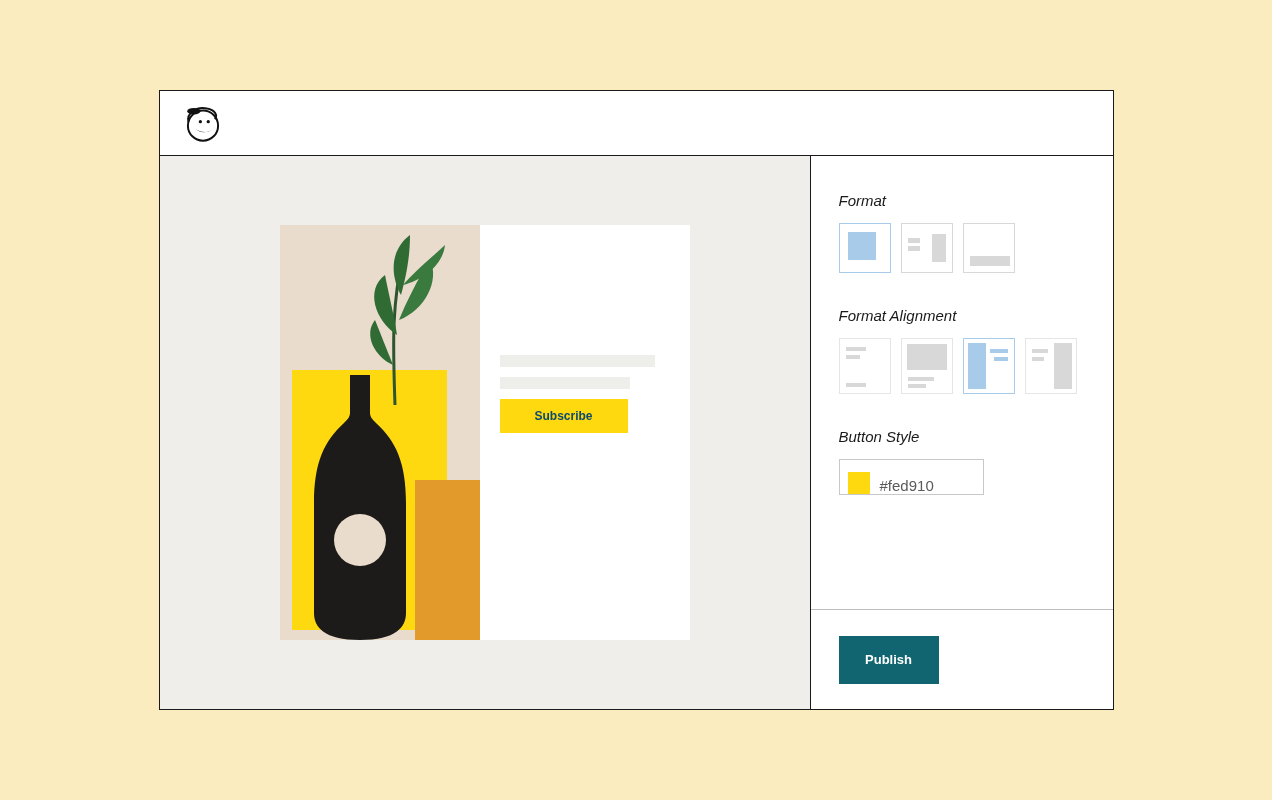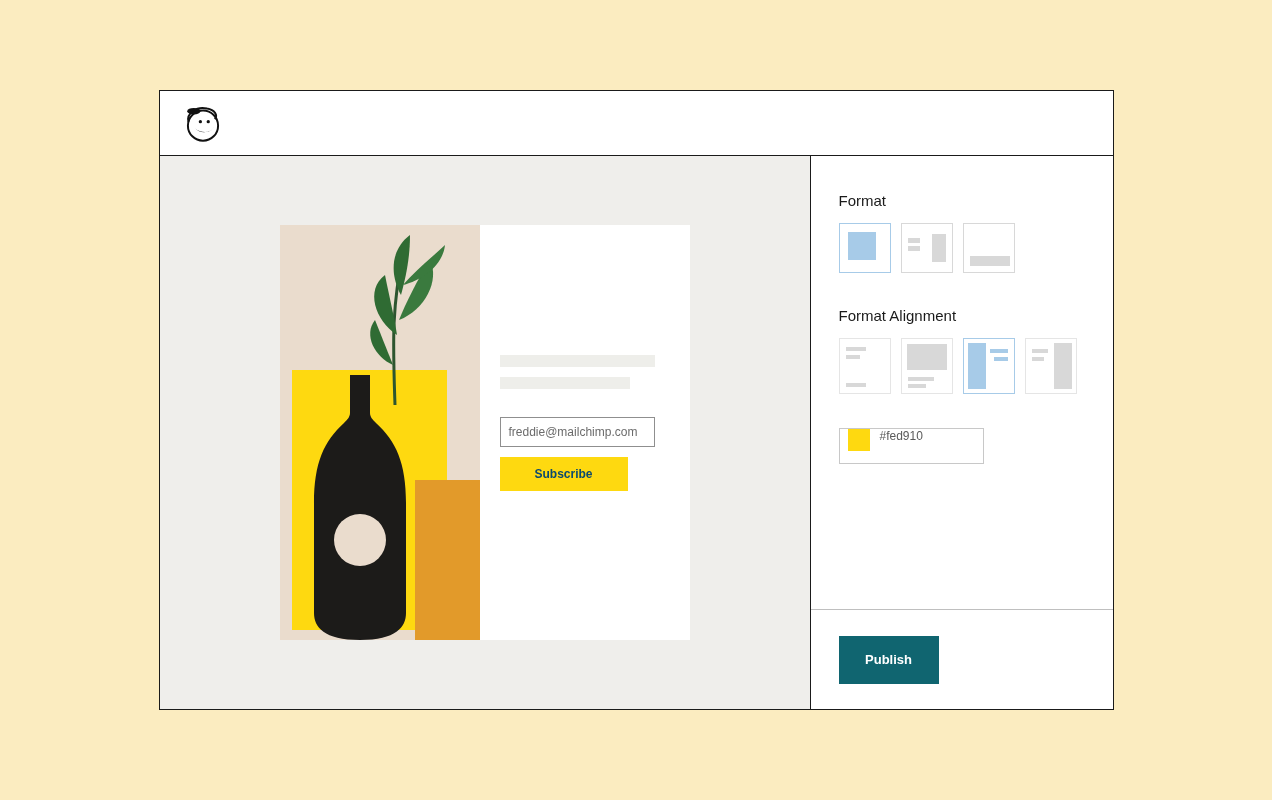--- a/index.html
+++ b/index.html
@@ -136,20 +136,21 @@
     flex: 1;
     padding: 36px 28px 20px 28px;
     font-size: 14px;
     color: #1a1a1a;
   }
   .section-label {
     font-size: 15px;
     font-weight: 500;
     margin-bottom: 14px;
     color: #1a1a1a;
+    font-style: italic;
   }
   .section { margin-bottom: 34px; }
   .format-row { display: flex; gap: 10px; }
   .format-opt {
     width: 52px;
     height: 50px;
     border: 1px solid #d8d8d8;
     background: #fff;
     display: flex;
     align-items: center;
@@ -189,24 +190,24 @@
     background: #fff;
     position: relative;
   }
   .ao-block { position: absolute; background: #d8d8d8; }
   .ao-blue { background: #a7cbe8; }
   .color-field {
     width: 145px;
     height: 36px;
     border: 1px solid #c8c8c8;
     display: flex;
-    align-items: flex-start;
+    align-items: flex-end;
     padding: 0 8px;
     gap: 10px;
-    font-size: 12px;
+    font-size: 15px;
     color: #5a5a5a;
   }
   .swatch {
     width: 22px; height: 22px;
     background: #fed910;
   }
   .sidebar-footer {
     height: 100px;
     border-top: 1px solid #bfbfbf;
     display: flex;
@@ -264,23 +265,20 @@
             <div class="bottle">
               <svg viewBox="0 0 100 265">
                 <path d="M40 0 h20 v38 c0 4 3 7 6 10 c20 18 30 40 30 80 v110 c0 14 -10 27 -46 27 h-0 c-36 0 -46 -13 -46 -27 v-110 c0 -40 10 -62 30 -80 c3 -3 6 -6 6 -10 z" fill="#1c1b19"></path>
                 <circle cx="50" cy="165" r="26" fill="#eadccd"></circle>
               </svg>
             </div>
           </div>
           <div class="card-content">
             <div class="ph-line ph1"></div>
             <div class="ph-line ph2"></div>
-            <div class="email-input">
-              <span>freddie@mailchimp.com</span>
-            </div>
             <div class="subscribe-btn">
               <span>Subscribe</span>
             </div>
           </div>
         </div>
       </div>
 
       <div class="sidebar">
         <div class="sidebar-scroll">
 
@@ -327,20 +325,21 @@
               </div>
               <div class="align-opt">
                 <div class="ao-block" style="right:4px;top:4px;width:18px;bottom:4px;height:auto;"></div>
                 <div class="ao-block" style="left:6px;top:10px;width:16px;height:4px;"></div>
                 <div class="ao-block" style="left:6px;top:18px;width:12px;height:4px;"></div>
               </div>
             </div>
           </div>
 
           <div class="section">
+            <div class="section-label">Button Style</div>
             <div class="color-field">
               <div class="swatch"></div>
               <span>#fed910</span>
             </div>
           </div>
 
         </div>
         <div class="sidebar-footer">
           <div class="publish-btn">
             <span>Publish</span>

